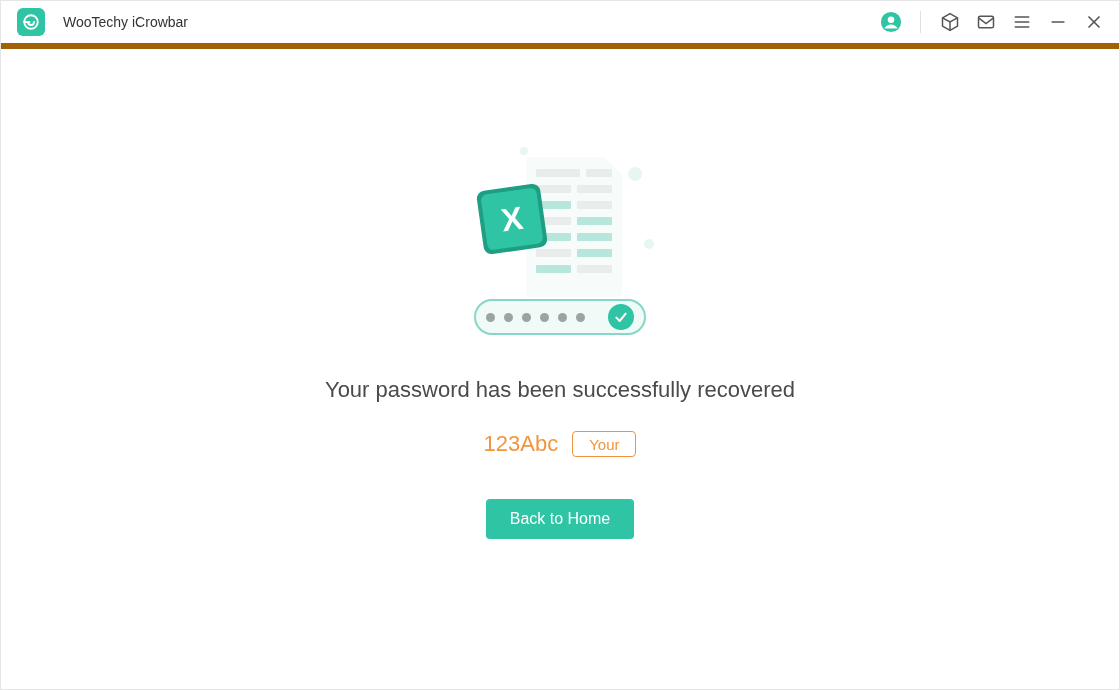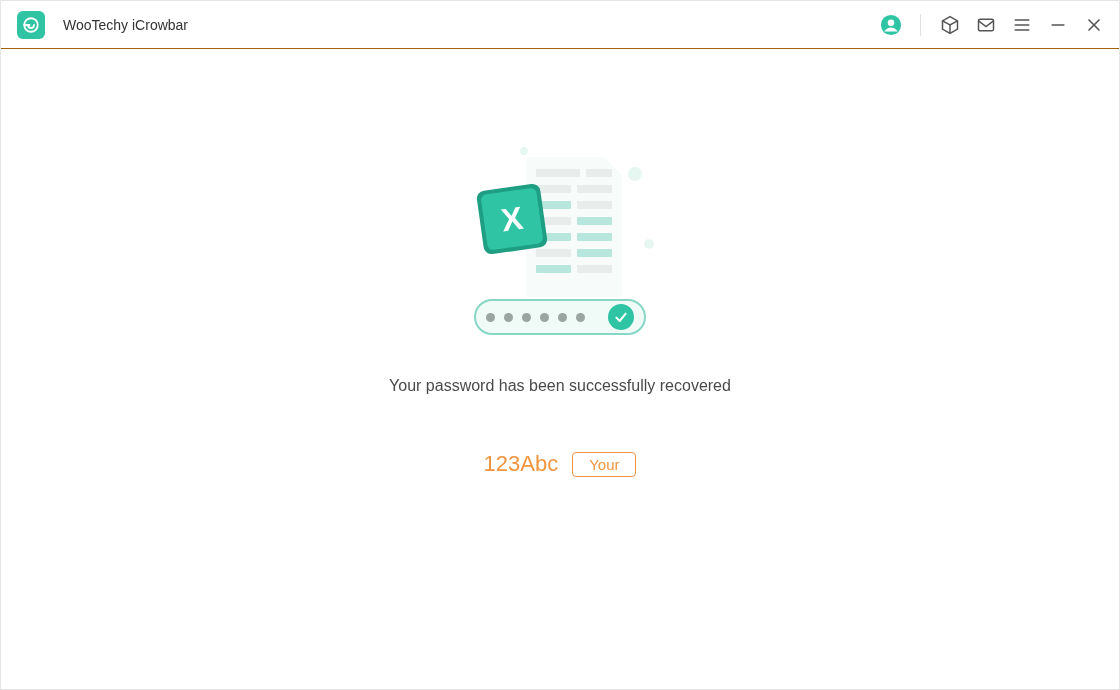--- a/index.html
+++ b/index.html
@@ -8,21 +8,21 @@
     width: 1120px;
     height: 690px;
     background: #ffffff;
     border: 1px solid #e5e5e5;
     position: relative;
     display: flex;
     flex-direction: column;
   }
   .title-bar {
     height: 48px;
-    border-bottom: 1px solid #a16207;
+    border-bottom: 6px solid #a16207;
     display: flex;
     align-items: center;
     padding: 0 14px 0 16px;
   }
   .logo {
     width: 28px;
     height: 28px;
     border-radius: 6px;
     background: #2ec4a4;
     display: flex;
@@ -136,28 +136,27 @@
     width: 26px; height: 26px;
     background: #2ec4a4;
     border-radius: 50%;
     display: flex; align-items: center; justify-content: center;
   }
   .bubble { position: absolute; border-radius: 50%; background: #e6f7f2; }
   .bubble.b1 { width: 14px; height: 14px; top: 28px; right: 18px; }
   .bubble.b2 { width: 10px; height: 10px; top: 100px; right: 6px; }
   .bubble.b3 { width: 8px; height: 8px; top: 8px; left: 60px; }
   .status-text {
-    font-size: 16px;
+    font-size: 22px;
     color: #4a4a4a;
     font-weight: 400;
-    margin-bottom: 56px;
+    margin-bottom: 28px;
   }
   .pw-row {
     display: flex;
-    align-items: center;
     gap: 14px;
     margin-bottom: 42px;
   }
   .password {
     font-size: 22px;
     color: #f0953e;
     font-weight: 500;
   }
   .copy-btn {
     border: 1px solid #f0953e;
@@ -292,15 +291,16 @@
       </div>
     </div>
 
     <div class="status-text">Your password has been successfully recovered</div>
 
     <div class="pw-row">
       <span class="password">123Abc</span>
       <button class="copy-btn">Your</button>
     </div>
 
+    <button class="home-btn">Back to Home</button>
 
   </div>
 </div>
 
 </body></html>

